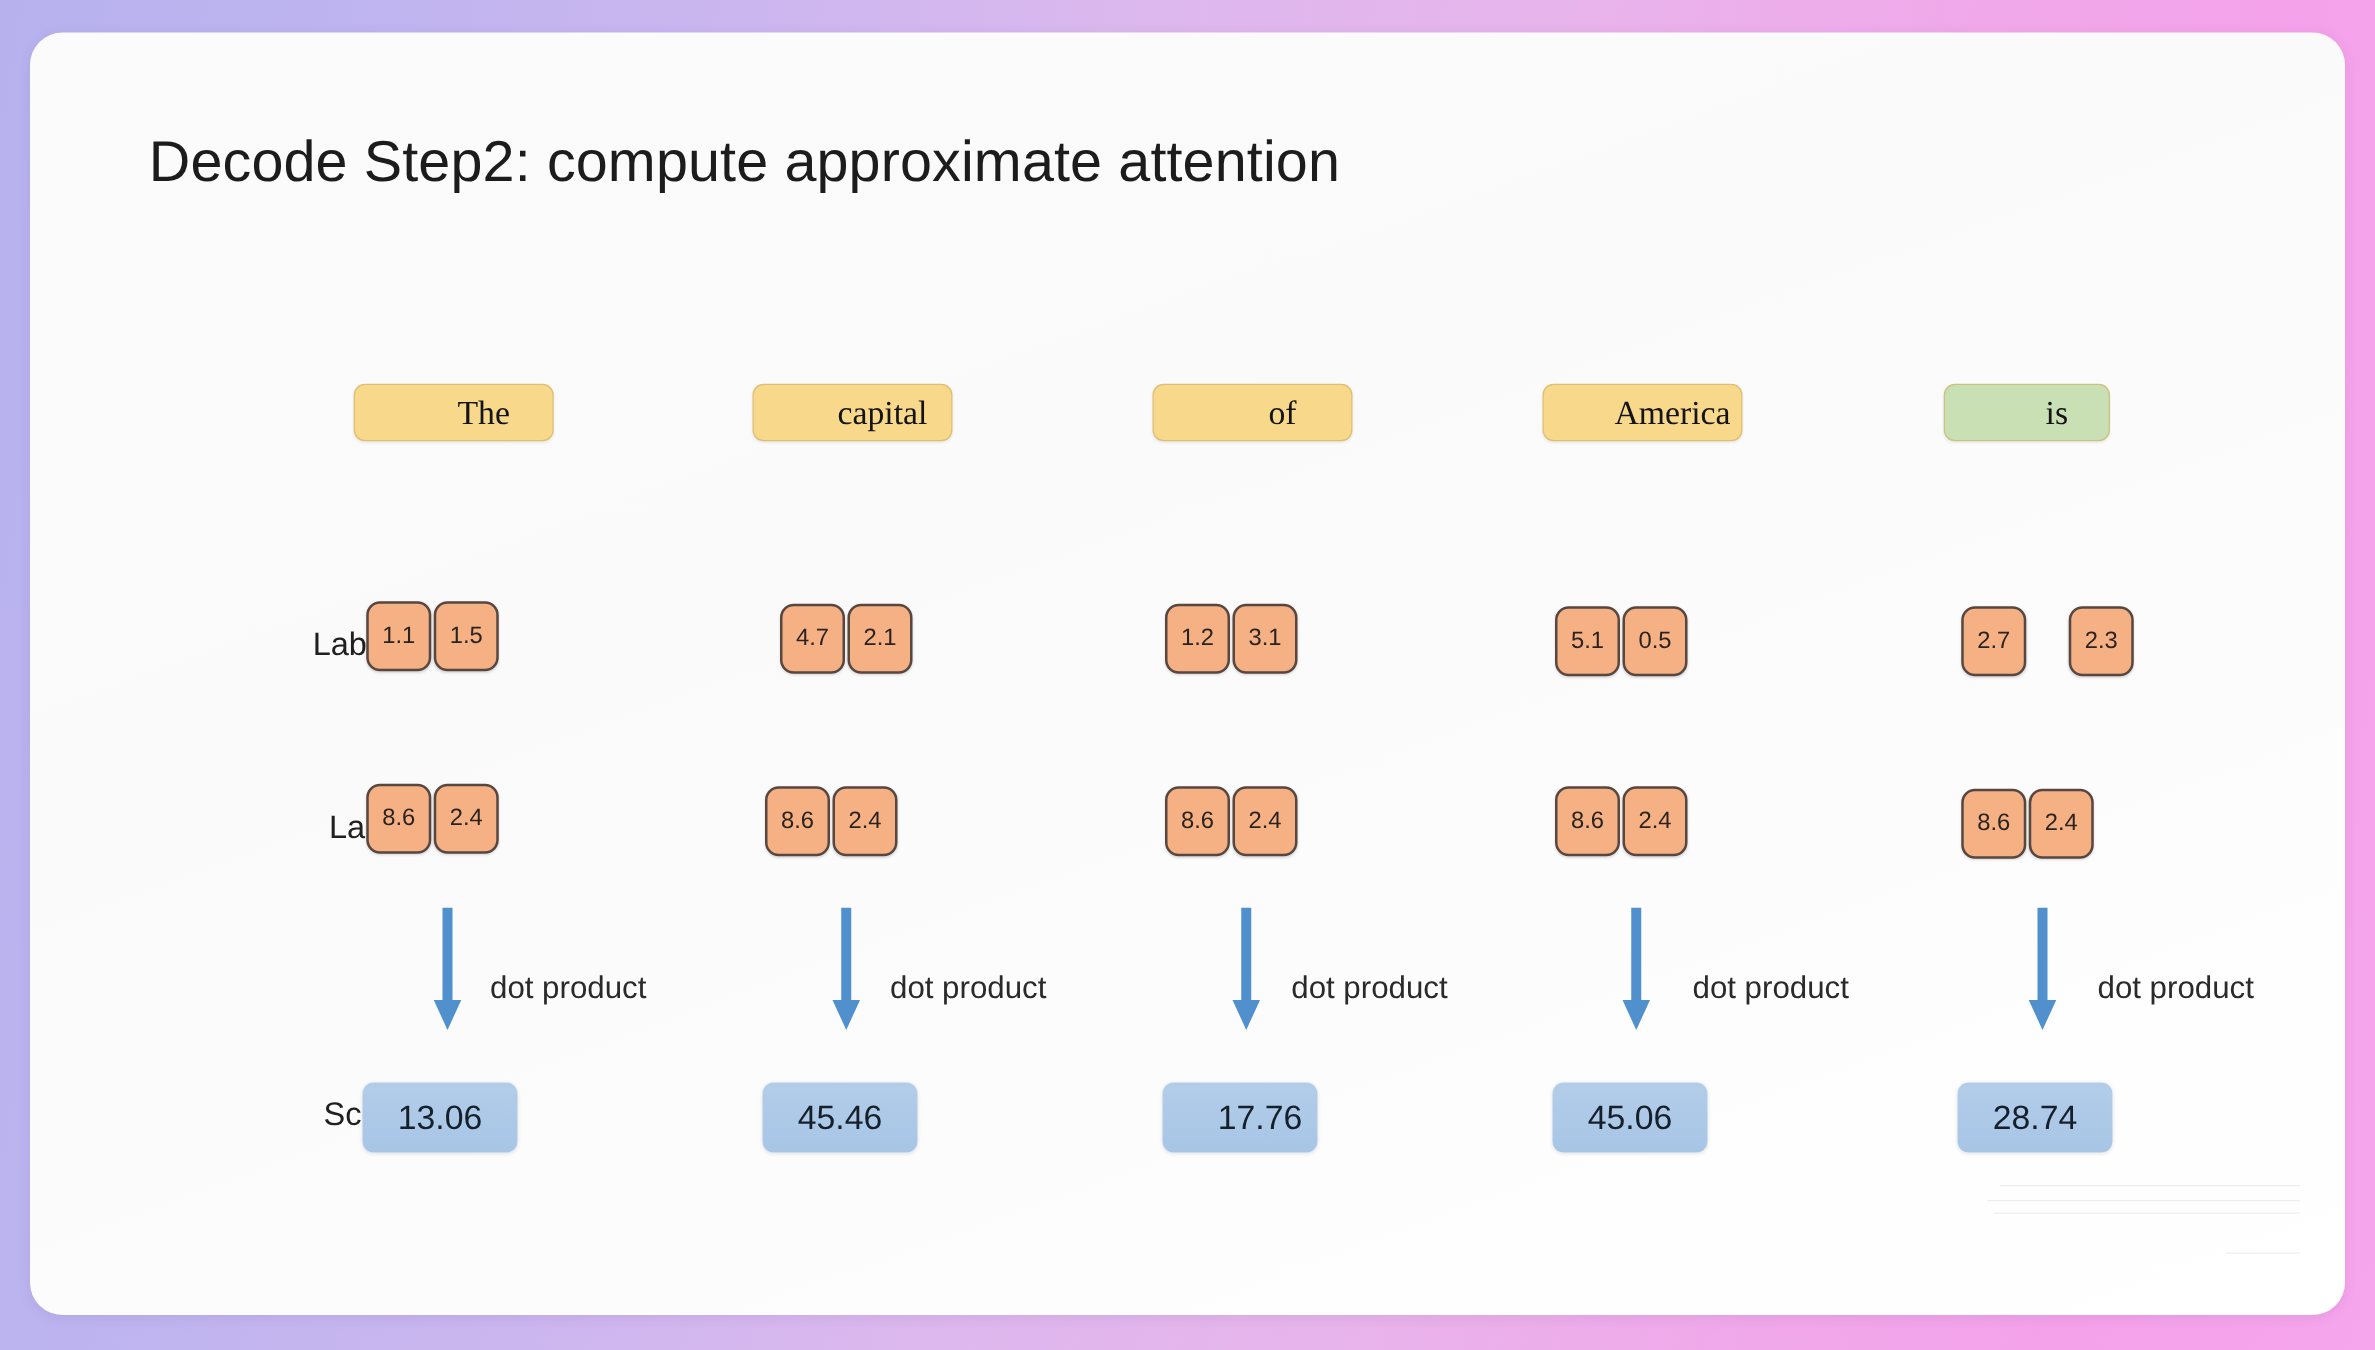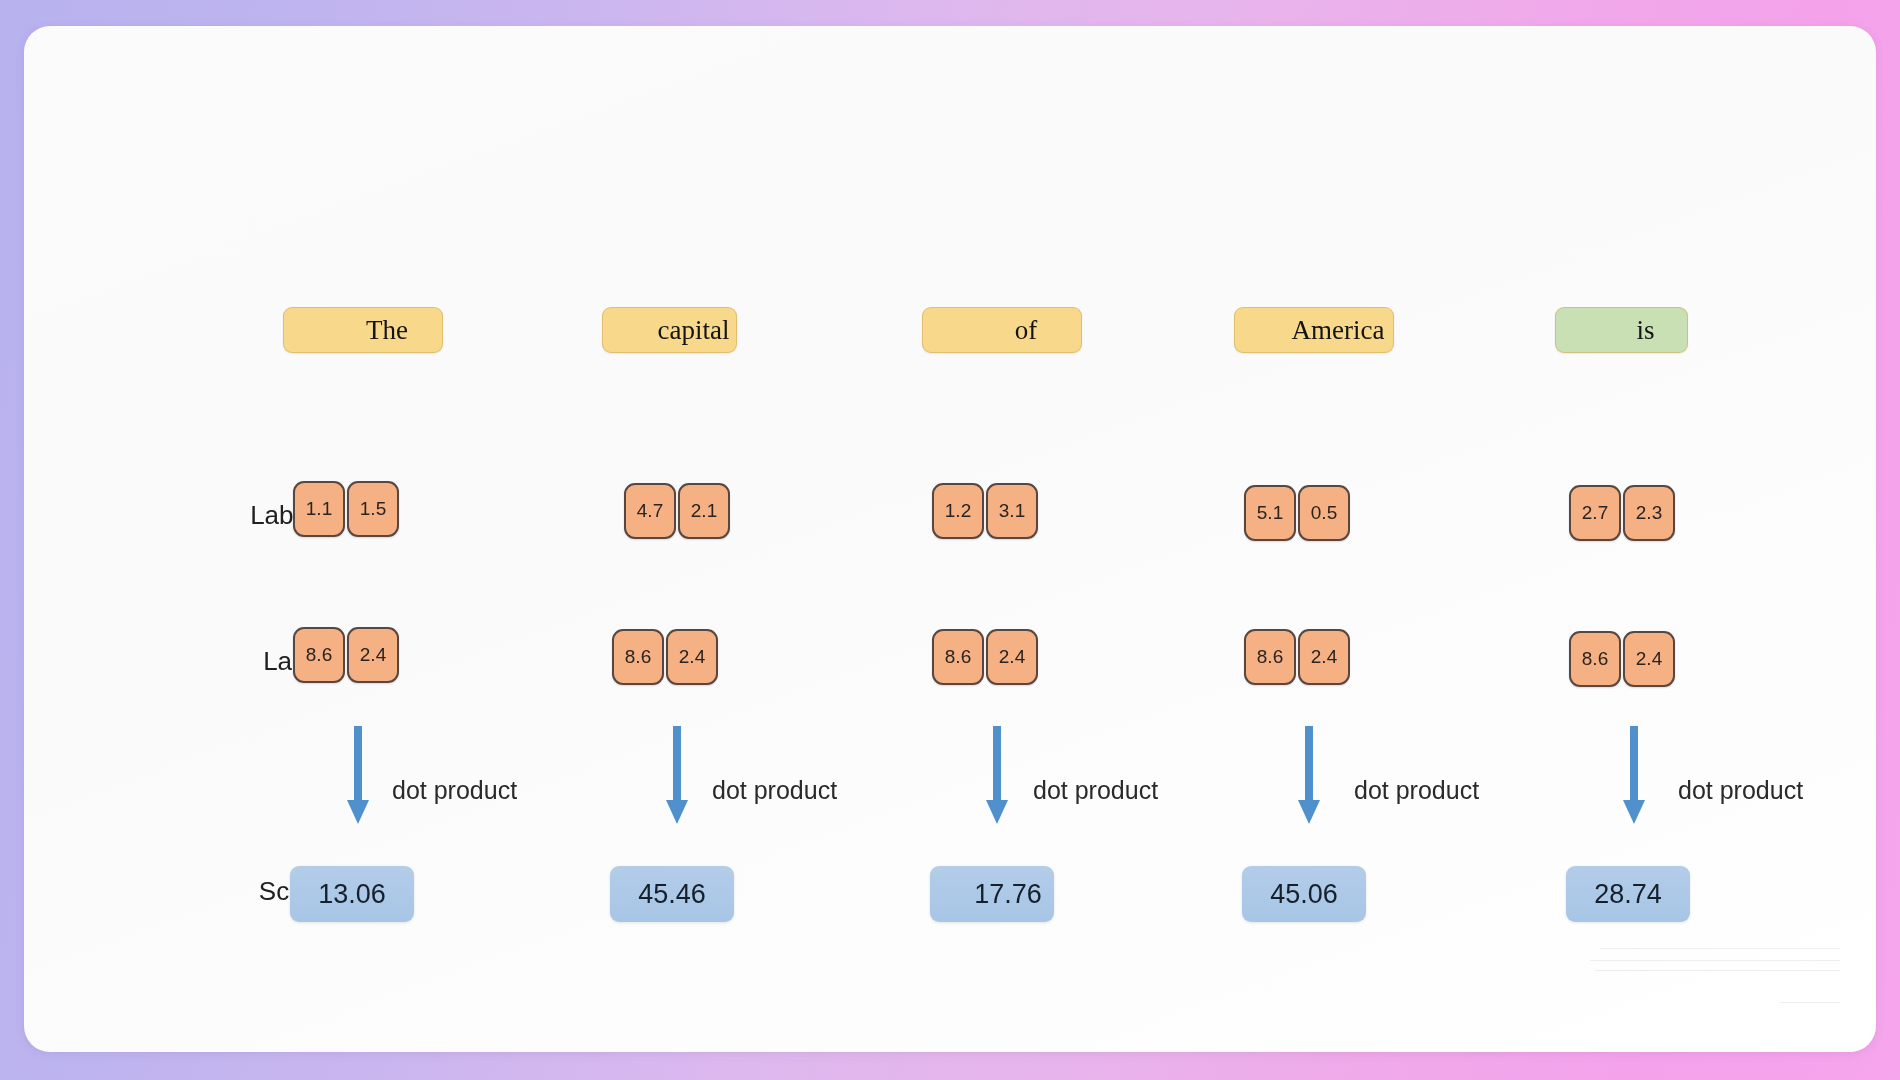--- a/index.html
+++ b/index.html
@@ -112,20 +112,21 @@
   #artifact div {
     position:absolute; right:0;
     height:1px; background:#c9c9d2;
   }
 </style>
 </head>
 <body>
 
 <div id="card">
 
+  <div id="title">Decode Step2: compute approximate attention</div>
 
   <div id="stage">
 
     <div class="row-label" style="left:100px; top:474px; width:210px;">Labels:</div>
     <div class="row-label" style="left:100px; top:620px; width:210px;">Label:</div>
     <div class="row-label" style="left:100px; top:850px; width:210px;">Score:</div>
 
     <div class="token amber" style="left:259px; top:281px; width:160px;">The</div>
 
     <div class="cellpair" style="left:269px; top:455px;">
@@ -141,21 +142,21 @@
     <div class="arrow" style="left:321px; top:700px;">
       <svg viewBox="0 0 26 100" xmlns="http://www.w3.org/2000/svg">
         <rect x="9" y="0" width="8" height="78" fill="#4f90cd"></rect>
         <polygon points="13,98 2,74 24,74" fill="#4f90cd"></polygon>
       </svg>
     </div>
     <div class="oplabel" style="left:368px; top:750px;">dot product</div>
 
     <div class="score" style="left:266px; top:840px;">13.06</div>
 
-    <div class="token amber" style="left:578px; top:281px; width:135px;">capital</div>
+    <div class="token amber" style="left:578px; top:281px; width:160px;">capital</div>
 
     <div class="cellpair" style="left:588px; top:457px;margin-left:12px;">
       <div class="cell">4.7</div>
       <div class="cell">2.1</div>
     </div>
 
     <div class="cellpair" style="left:588px; top:603px;">
       <div class="cell">8.6</div>
       <div class="cell">2.4</div>
     </div>
@@ -209,21 +210,21 @@
         <rect x="9" y="0" width="8" height="78" fill="#4f90cd"></rect>
         <polygon points="13,98 2,74 24,74" fill="#4f90cd"></polygon>
       </svg>
     </div>
     <div class="oplabel" style="left:1330px; top:750px;">dot product</div>
 
     <div class="score" style="left:1218px; top:840px;">45.06</div>
 
     <div class="token green" style="left:1531px; top:281px; width:133px;">is</div>
 
-    <div class="cellpair" style="left:1545px; top:459px;">
+    <div class="cellpair" style="left:1545px; top:459px;gap:32px;">
       <div class="cell">2.7</div>
       <div class="cell">2.3</div>
     </div>
 
     <div class="cellpair" style="left:1545px; top:605px;">
       <div class="cell">8.6</div>
       <div class="cell">2.4</div>
     </div>
 
     <div class="arrow" style="left:1597px; top:700px;">

